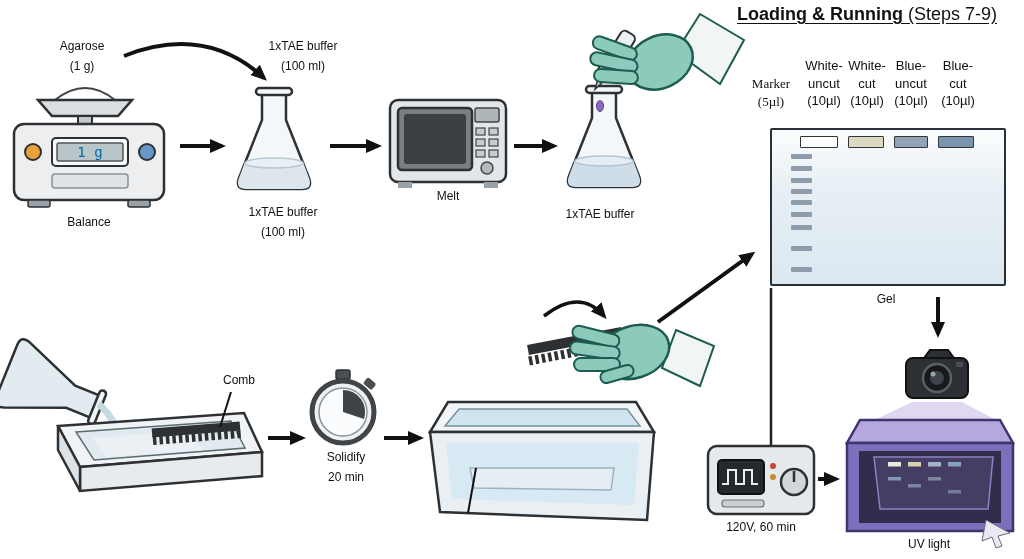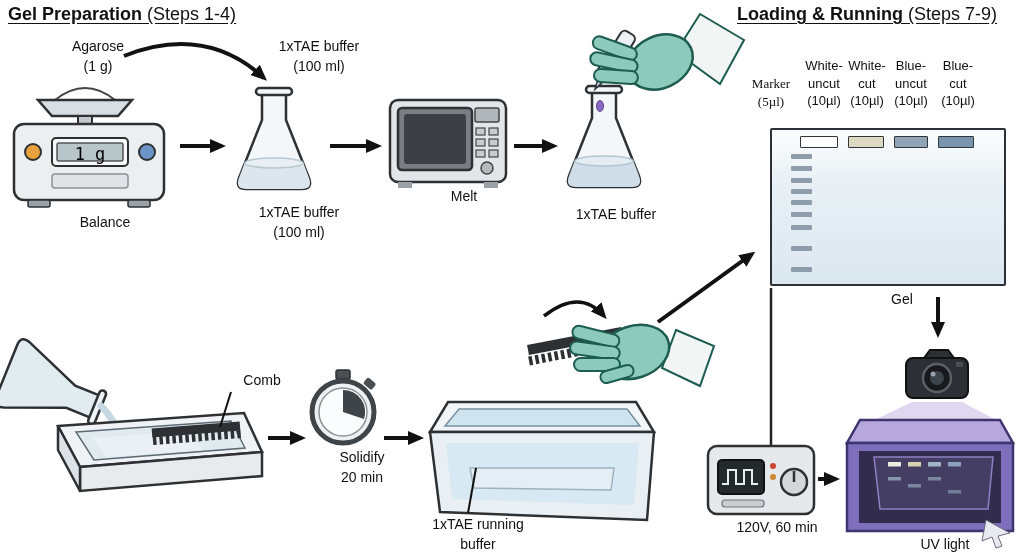--- a/index.html
+++ b/index.html
@@ -1,22 +1,22 @@
 <!DOCTYPE html>
 <html><head>
 <meta charset="utf-8">
 <style>
   * { margin:0; padding:0; box-sizing:border-box; }
   body { font-family:"Liberation Sans","DejaVu Sans",sans-serif; background:#fff; }
   .canvas { position:relative; width:1024px; height:559px; background:#fff; overflow:hidden; color:#111; }
   .art { position:absolute; left:0; top:0; }
   .header { position:absolute; font-size:18px; font-weight:700; text-decoration:underline; text-underline-offset:3px; white-space:nowrap; }
   .header .steps { font-weight:400; }
-  .label { position:absolute; transform:translateX(-50%); text-align:center; font-size:14px; line-height:20px; white-space:pre-line;margin-left:16px; }
-  .display-text { position:absolute; transform:translateX(-50%); font-size:17px; font-family:"DejaVu Sans Mono",monospace; color:#000000; }
+  .label { position:absolute; transform:translateX(-50%); text-align:center; font-size:12px; line-height:20px; white-space:pre-line; }
+  .display-text { position:absolute; transform:translateX(-50%); font-size:14px; font-family:"DejaVu Sans Mono",monospace; color:#0369a1; }
   .gel { position:absolute; left:770px; top:128px; width:236px; height:158px; border:2.5px solid #2b3036; border-radius:2px;
          background:linear-gradient(180deg,#fcfdfd 0%,#e8f0f5 35%,#dbe7f0 100%); }
   .well { position:absolute; top:6px; height:12px; border:1.5px solid #2f353a; border-radius:1px; }
   .band { position:absolute; left:19px; width:21px; height:5px; background:#8d9dab; border-radius:1px; }
   .lane-headers { position:absolute; left:0; top:0; width:1024px; height:120px; }
   .lane-header { position:absolute; transform:translateX(-50%); text-align:center; font-size:13px; line-height:17.5px; white-space:nowrap; }
 </style>
 </head>
 <body>
 
@@ -255,37 +255,34 @@
         <div>uncut</div>
         <div>(10µl)</div>
       </div>
       <div class="lane-header" style="left: 958px; top: 57px;">
         <div>Blue-</div>
         <div>cut</div>
         <div>(10µl)</div>
       </div>
     </div>
 
-  <div class="header" style="left:8px;top:4px"><span>Gel Preparation</span><span class="steps"> (Steps 1-4)</span></div>
   <div class="header" style="left:737px;top:4px"><span>Loading &amp; Running</span><span class="steps"> (Steps 7-9)</span></div>
 
   <div class="label" style="left:82px;top:36px">Agarose
 (1 g)</div>
   <div class="label" style="left:303px;top:36px">1xTAE buffer
 (100 ml)</div>
   <div class="label" style="left:89px;top:212px">Balance</div>
   <div class="display-text" style="left:90px;top:144px">1 g</div>
   <div class="label" style="left:283px;top:202px">1xTAE buffer
 (100 ml)</div>
   <div class="label" style="left:448px;top:186px">Melt</div>
   <div class="label" style="left:600px;top:204px">1xTAE buffer</div>
 
-  <div class="label" style="left:246px;top:370px">Comb</div>
+  <div class="label" style="left:239px;top:370px">Comb</div>
   <div class="label" style="left:346px;top:447px">Solidify
 20 min</div>
-  <div class="label" style="left:462px;top:514px">1xTAE running
-buffer</div>
 
   <div class="label" style="left:886px;top:289px">Gel</div>
   <div class="label" style="left:761px;top:517px">120V, 60 min</div>
   <div class="label" style="left:929px;top:534px">UV light</div>
 
 </div>
 
 </body></html>

